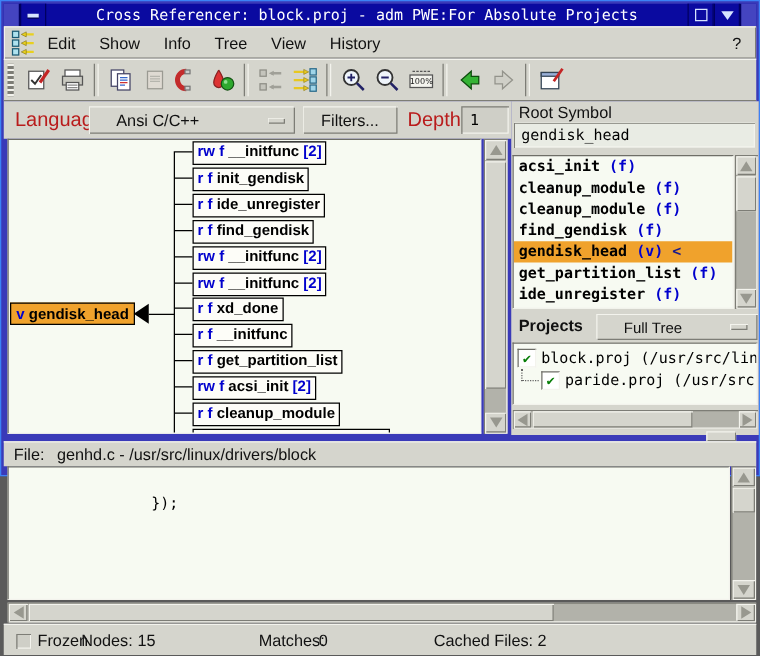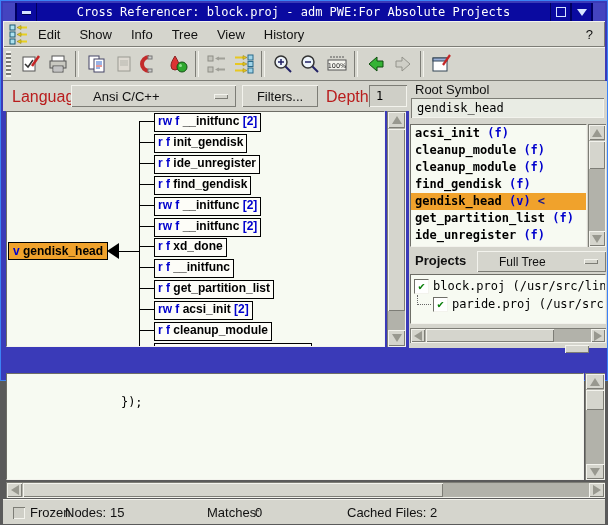--- a/index.html
+++ b/index.html
@@ -336,20 +336,24 @@
         </div>
       <div class="sb-thumb" style="left:16px;top:1px;width:128px;height:13px;"></div>
       <div class="sb-btn" style="left:181px;top:1px;width:14px;height:13px;">
           <div class="t-rt"></div>
         </div>
     </div>
   </div>
 
   <div class="abs rz bar" style="left:564px;top:344px;width:24px;height:8px;"></div>
 
+  <div class="abs bar fhdr" style="left:2px;top:352px;right:2px;height:20px;border-top:1px solid var(--lt);">
+    <span style="margin-left:8px;">File:</span>
+    <span style="margin-left:10px;">genhd.c - /usr/src/linux/drivers/block</span>
+  </div>
 
   <div class="abs wpanel code" style="left:5px;top:372px;width:578px;height:107px;padding-left:20px;">
     <div style="margin-top:-9px;">             });</div>
     <div>&nbsp;</div>
     
     
     
     
     
     

